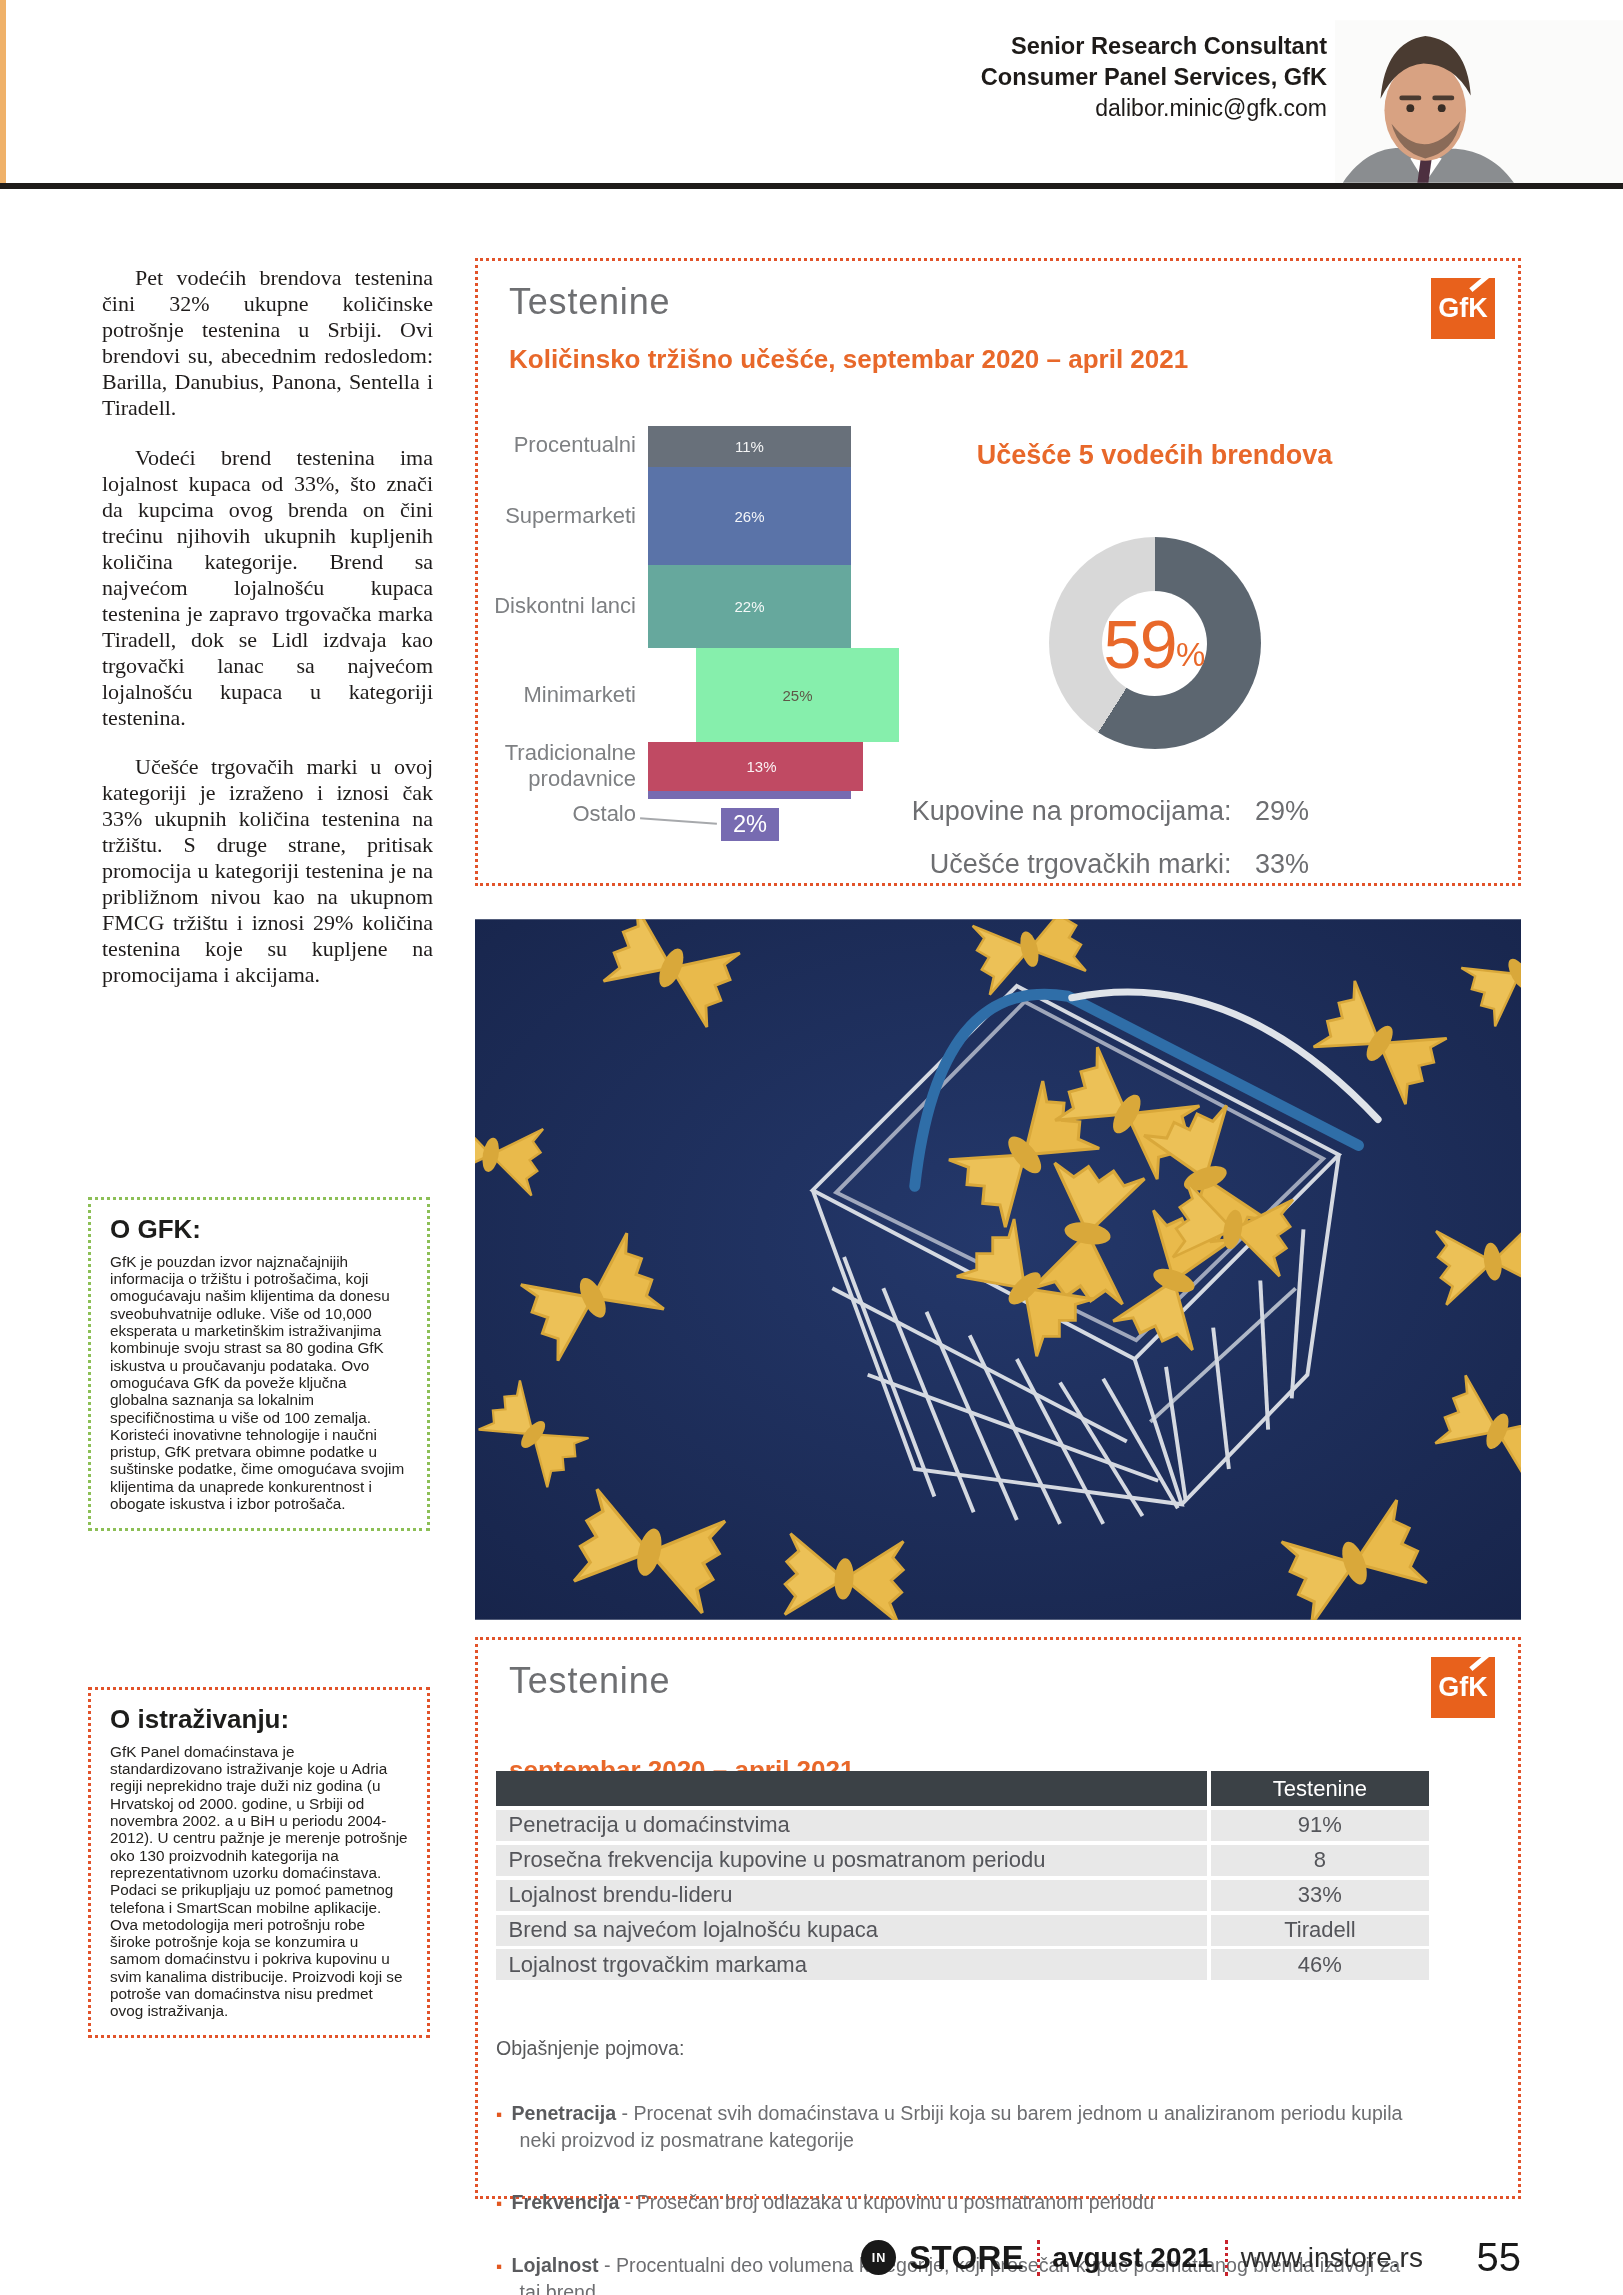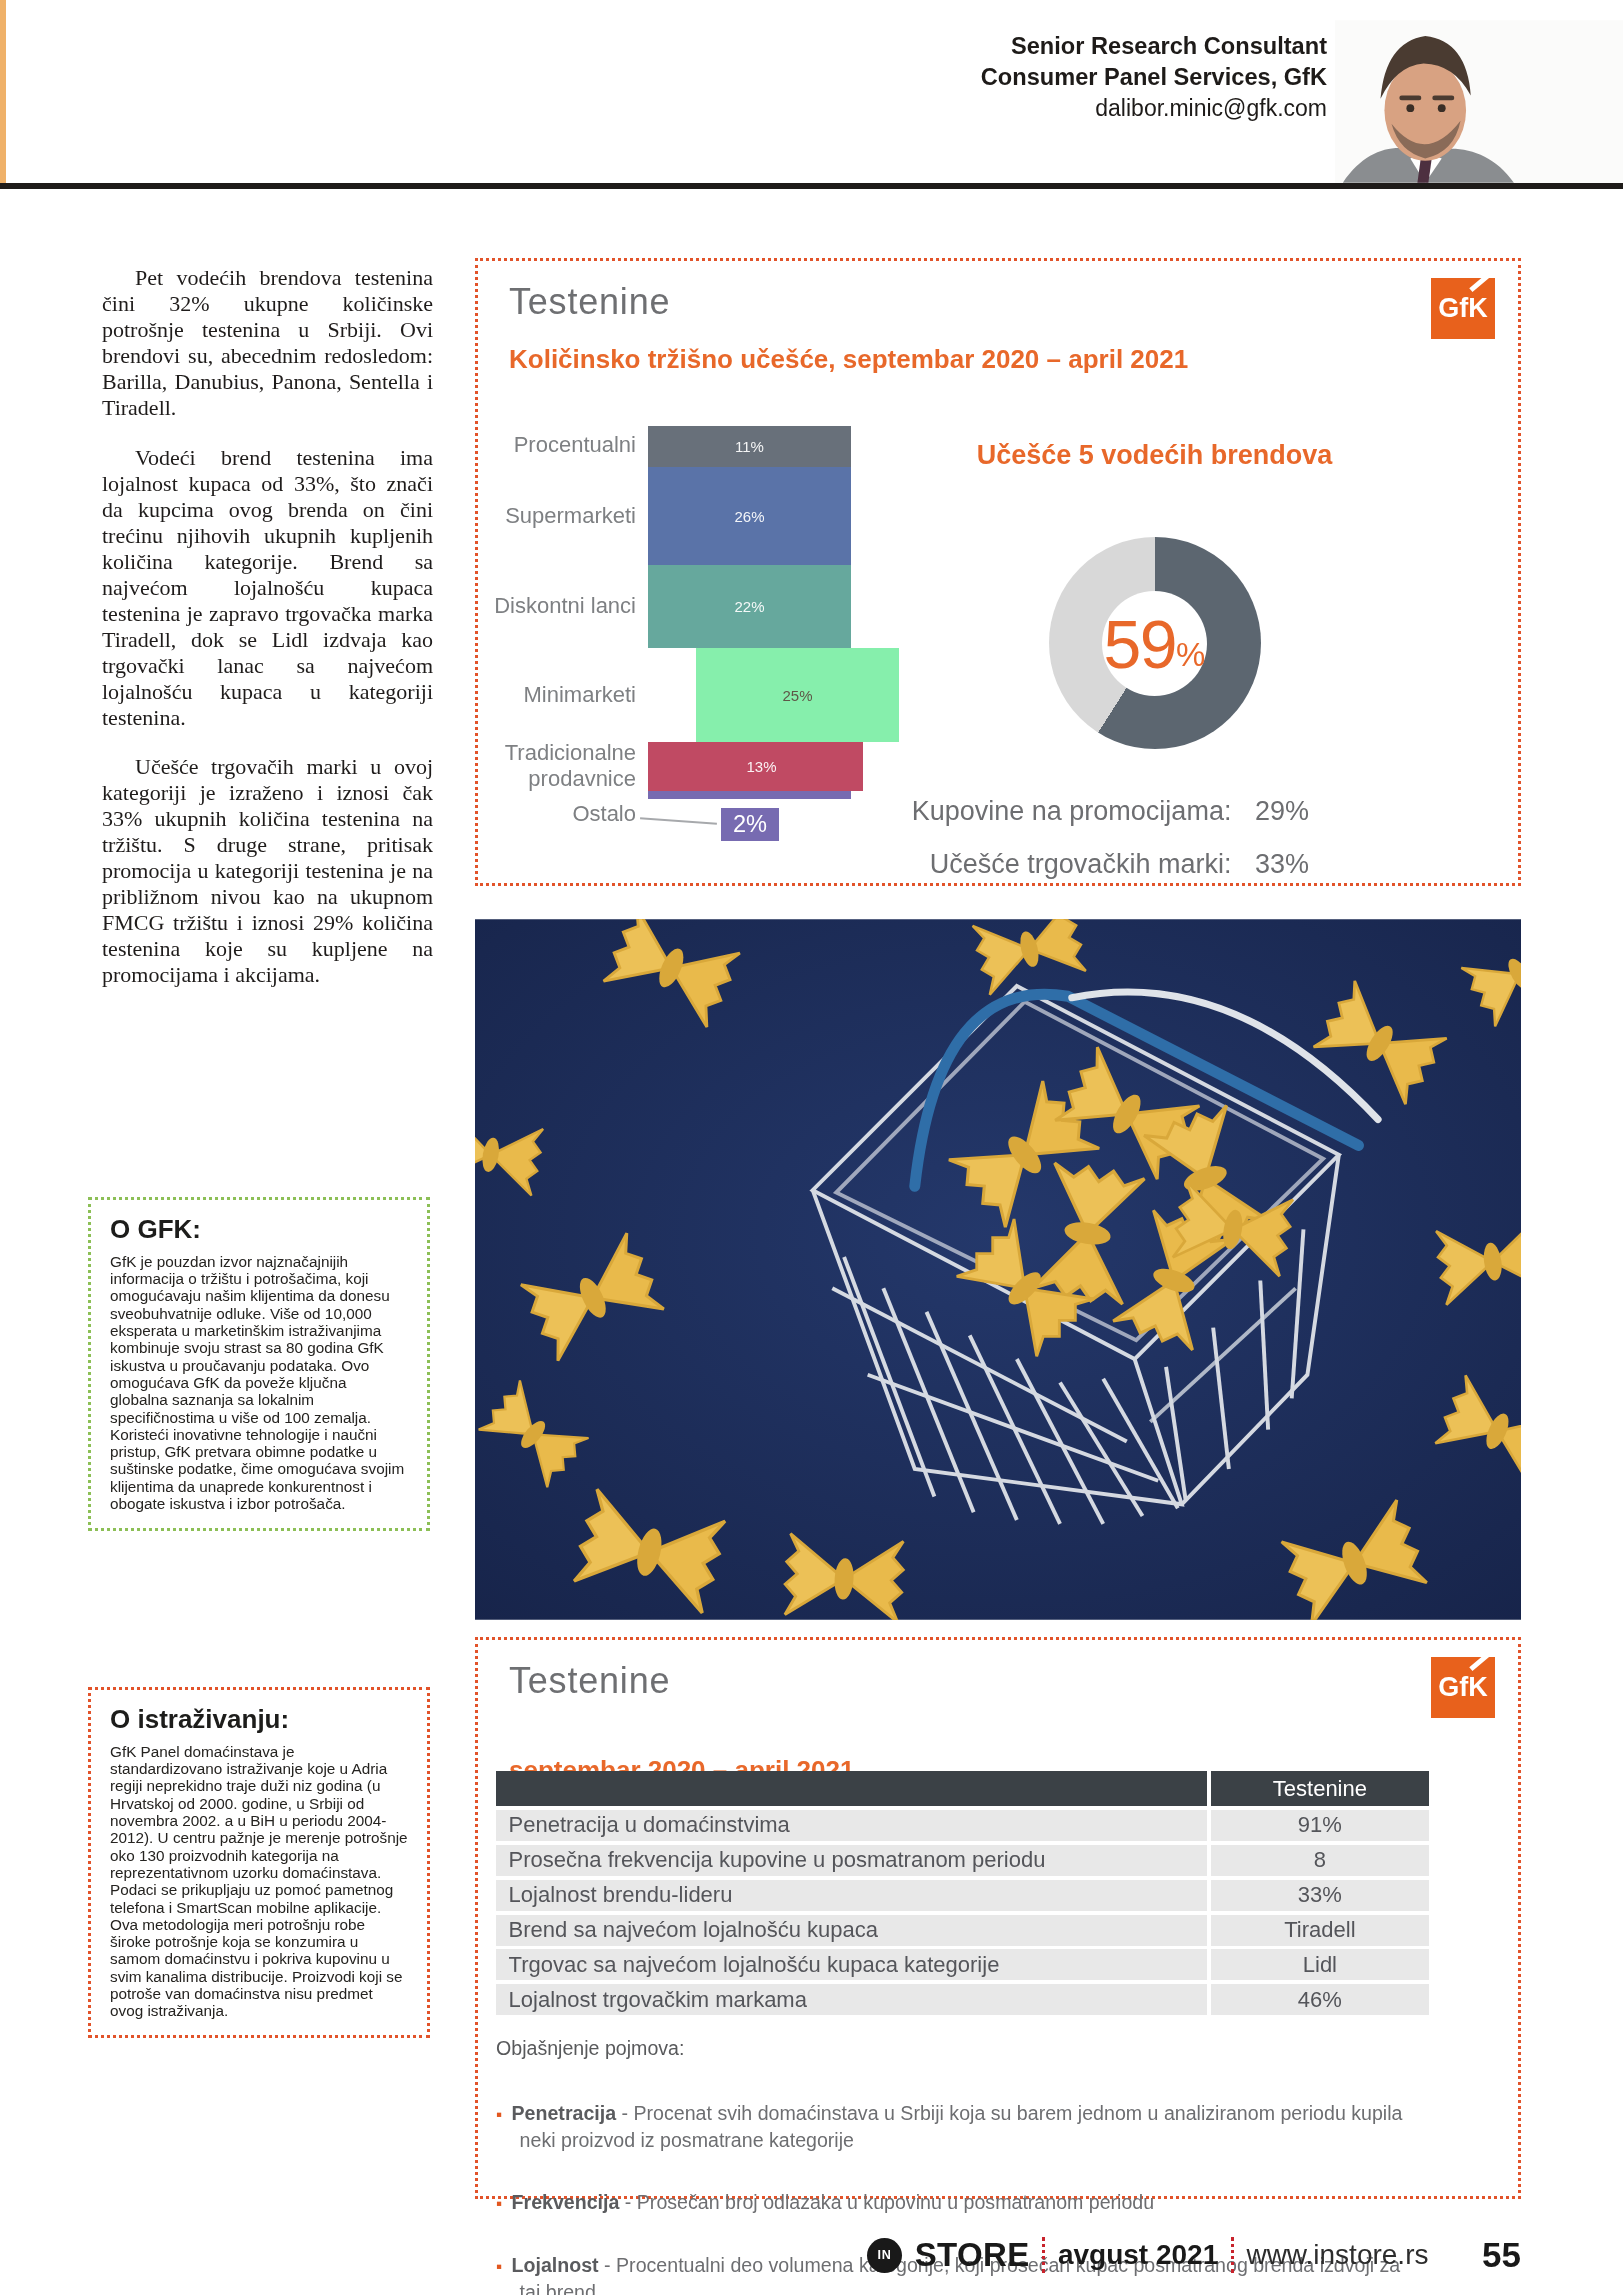--- a/index.html
+++ b/index.html
@@ -82,21 +82,21 @@
   .leg-item b{color:#5a5b5e;}
 
   
   #footer{right:102px;top:2235px;display:flex;align-items:center;gap:12.6px;}
   #in-logo{width:35px;height:35px;border-radius:50%;background:#191919;display:flex;align-items:center;
            justify-content:center;color:#fff;font-size:12.6px;font-weight:700;letter-spacing:0.8px;}
   #brand{font-size:33px;font-weight:800;color:#191919;letter-spacing:0.4px;}
   .fdiv{width:0;height:36px;border-left:3.9px dotted #c8232c;}
   #fdate{font-size:28px;font-weight:700;color:#191919;}
   #fsite{font-size:28px;font-weight:400;color:#2d2d2d;text-decoration:none;}
-  #fpage{font-size:35px;font-weight:700;color:#191919;margin-left:41px;}
+  #fpage{font-size:40px;font-weight:400;color:#191919;margin-left:41px;}
 </style>
 </head>
 <body>
 
 <div id="page">
 
   <div class="abs" id="side-strip"></div>
   <div class="abs" id="top-rule"></div>
 
   <div class="abs" id="author-block">
@@ -271,24 +271,20 @@
       </div>
       <div class="trow">
         <div class="c1">Lojalnost brendu-lideru</div>
         <div class="c2">33%</div>
       </div>
       <div class="trow">
         <div class="c1">Brend sa najvećom lojalnošću kupaca</div>
         <div class="c2">Tiradell</div>
       </div>
       <div class="trow">
-        <div class="c1">Trgovac sa najvećom lojalnošću kupaca kategorije</div>
-        <div class="c2">Lidl</div>
-      </div>
-      <div class="trow">
         <div class="c1">Lojalnost trgovačkim markama</div>
         <div class="c2">46%</div>
       </div>
     </div>
 
     <div id="legend-title">Objašnjenje pojmova:</div>
     <div id="legend">
       <div class="leg-item">
         <span class="blt">▪</span><b>Penetracija</b> <span>- Procenat svih domaćinstava u Srbiji koja su barem jednom u analiziranom periodu kupila neki proizvod iz posmatrane kategorije</span>
       </div>

